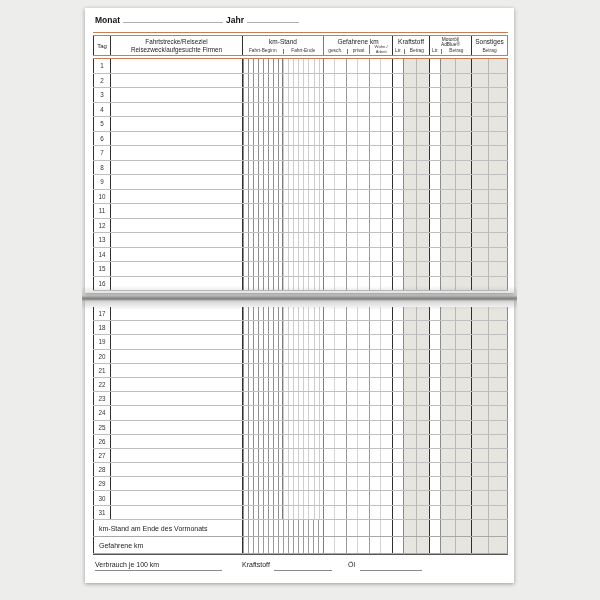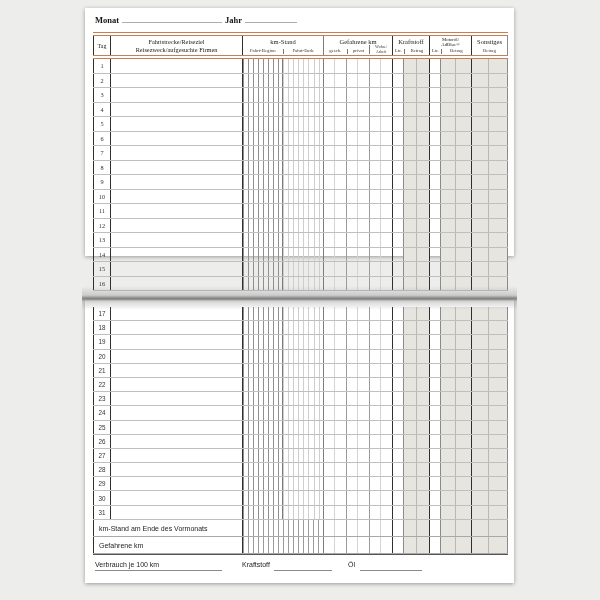--- a/index.html
+++ b/index.html
@@ -1,18 +1,18 @@
 <!DOCTYPE html>
 <html><head>
 <meta charset="utf-8">
 <style>
   html,body{margin:0;padding:0;}
   body{width:600px;height:600px;background:#ededec;font-family:"Liberation Sans",sans-serif;position:relative;overflow:hidden;}
   .page{position:absolute;background:#fff;box-shadow:0 1px 4px rgba(0,0,0,.35);}
-  .page-top{left:85px;top:8px;width:429px;height:248px;font-family:Liberation Serif, serif;}
+  .page-top{left:85px;top:8px;width:429px;height:285px;}
   .page-bottom{left:85px;top:300px;width:429px;height:283px;}
   .page-gap{position:absolute;left:82px;top:286px;width:435px;height:24px;z-index:5;
     background:linear-gradient(to bottom,rgba(255,255,255,0) 0%,rgba(130,130,130,.30) 38%,rgba(70,70,70,.62) 52%,rgba(130,130,130,.30) 66%,rgba(255,255,255,0) 100%);}
   
   .monat-row{position:absolute;left:10px;top:5px;height:14px;font-size:8.5px;font-weight:bold;color:#151515;white-space:nowrap;}
   .fline{display:inline-block;border-bottom:1px solid #adadad;height:9px;vertical-align:baseline;margin:0 3px;}
   .fline-month{width:100px;}
   .fline-year{width:52px;}
   
   .thead{position:absolute;left:8px;top:24px;width:415px;}

